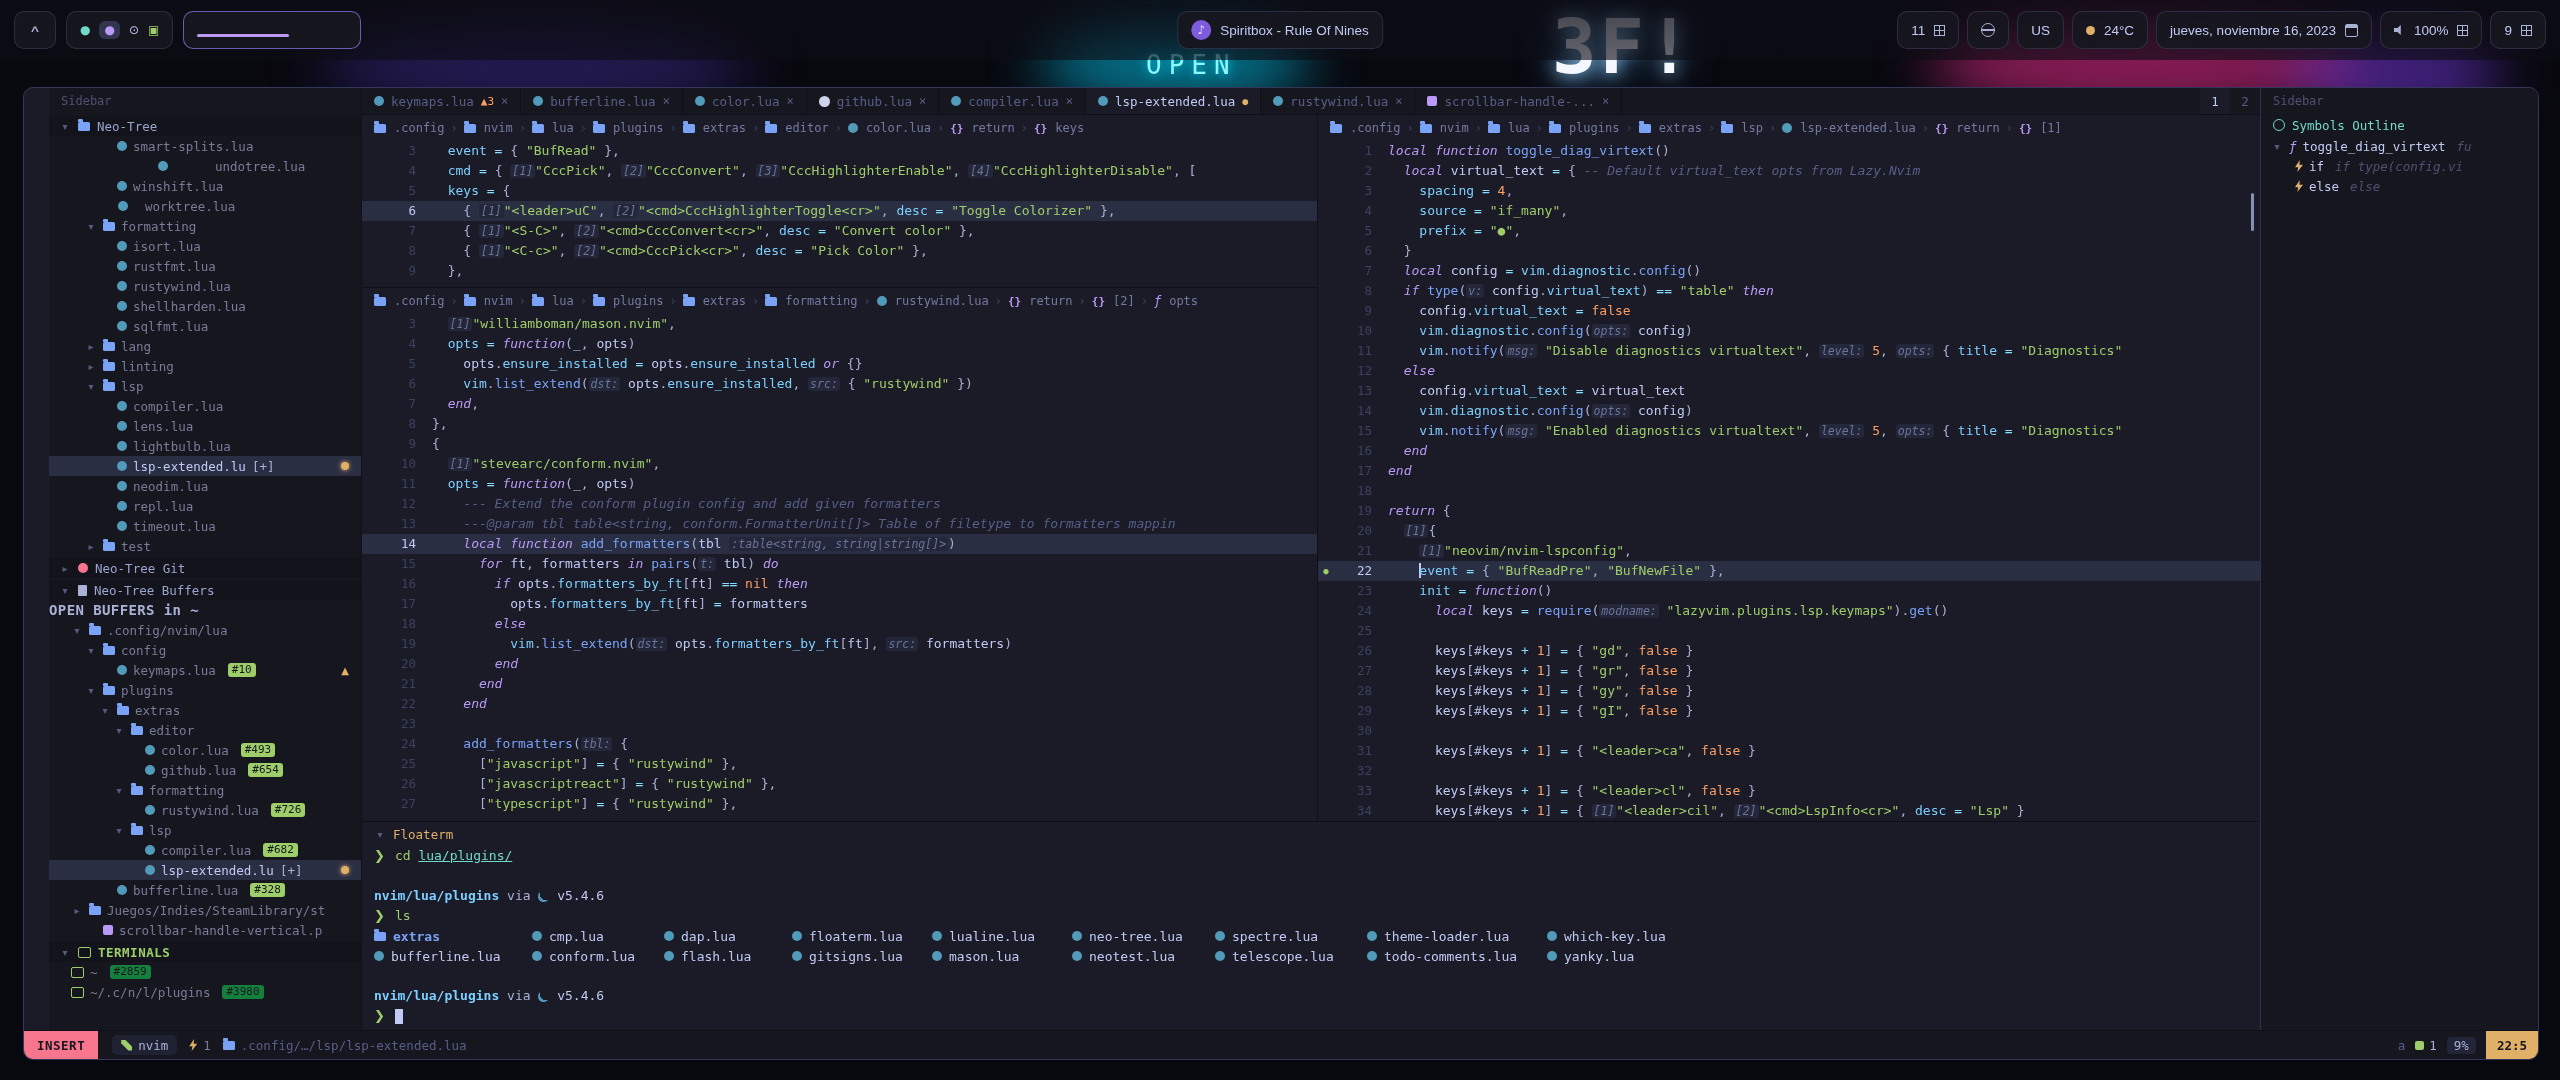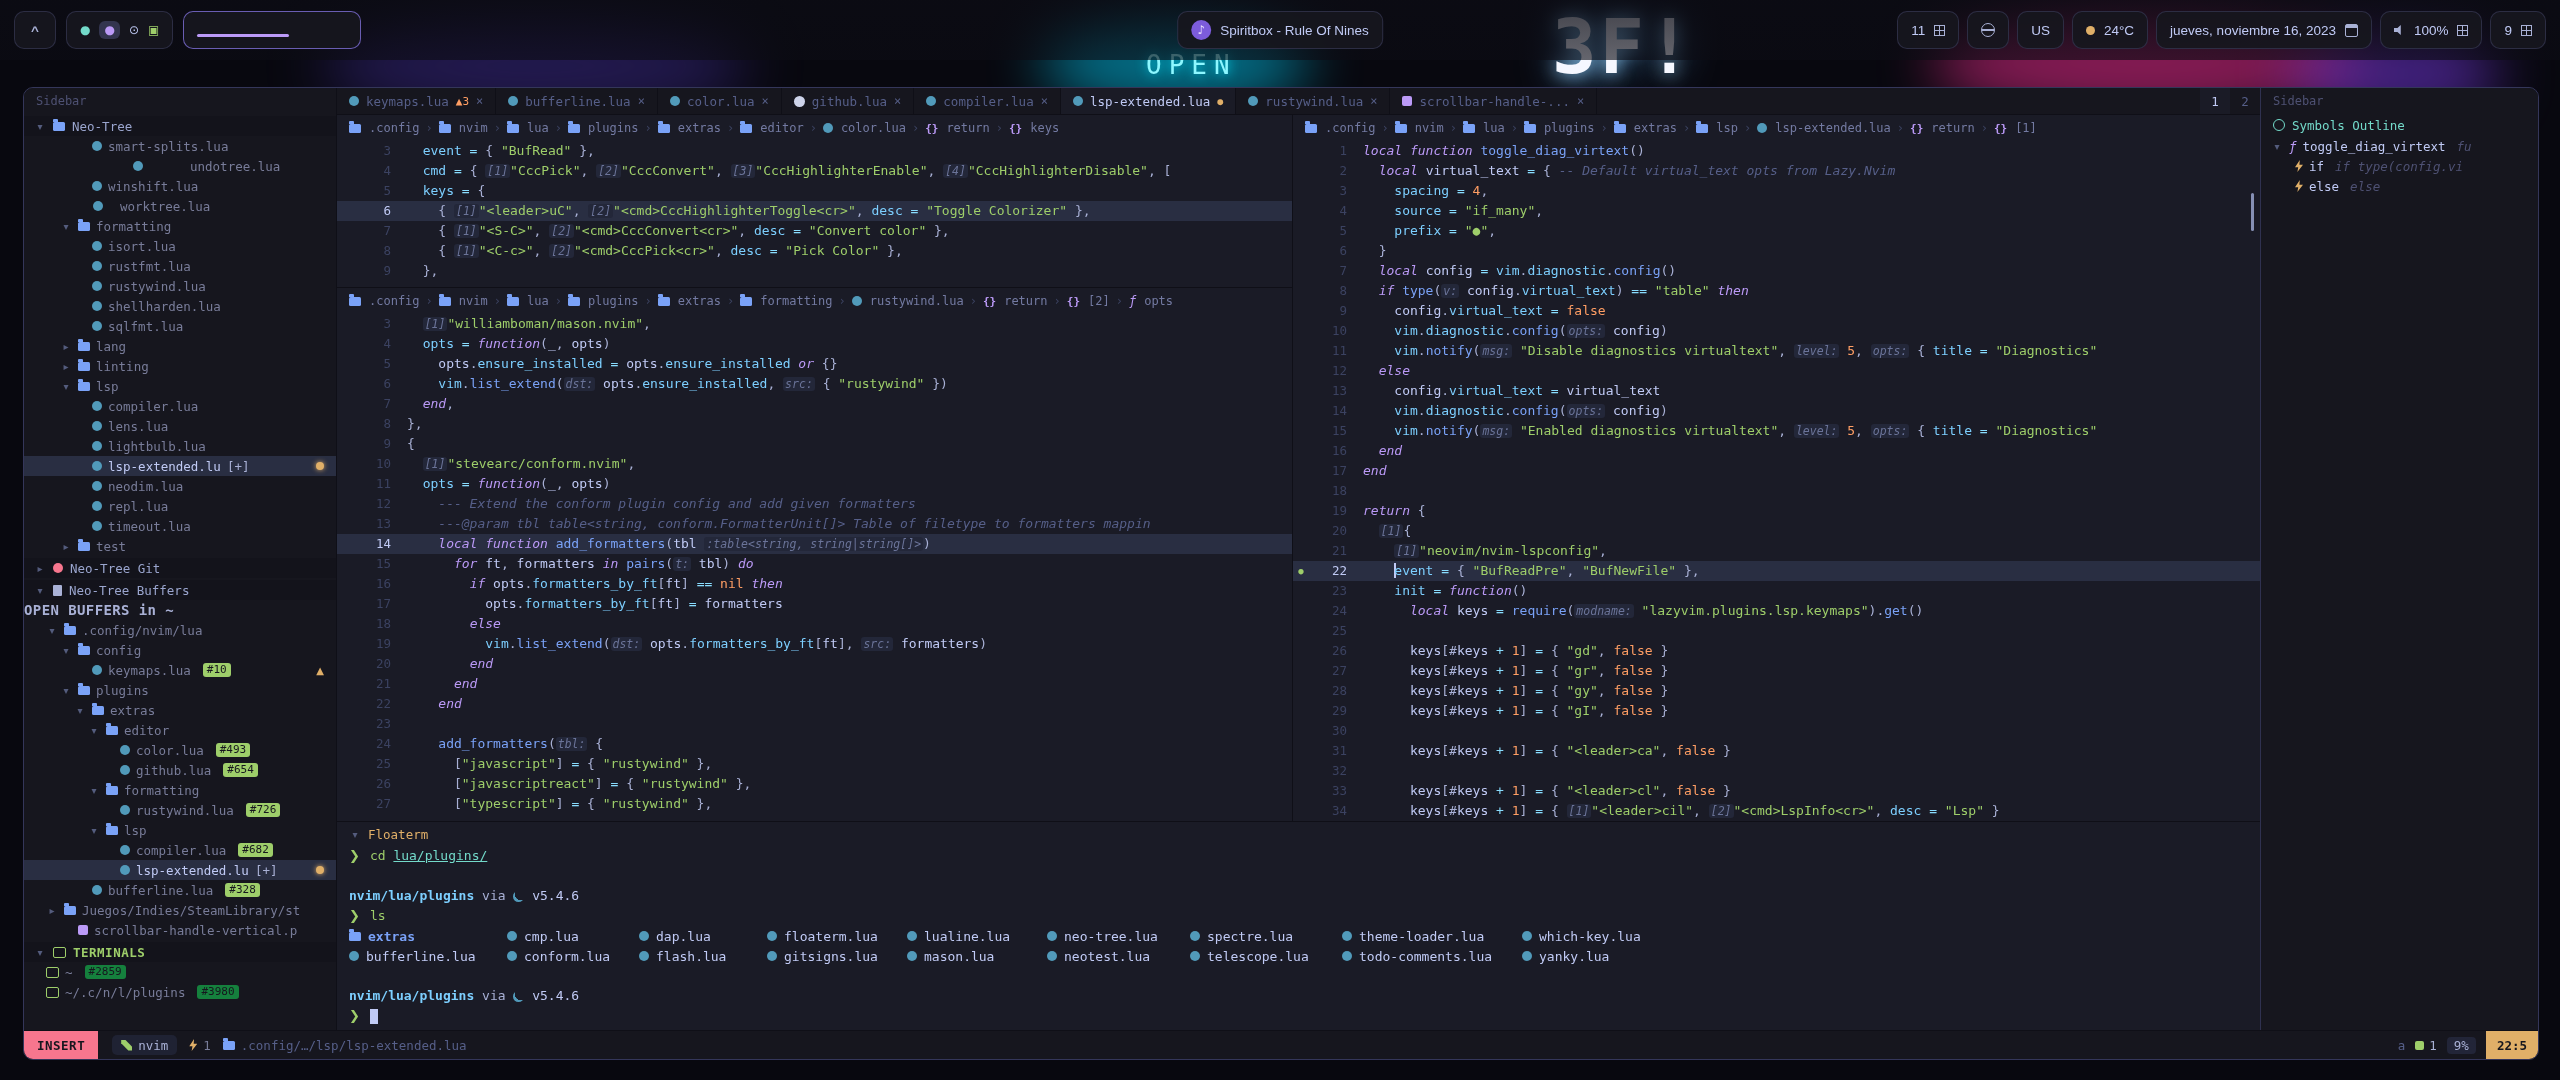--- a/index.html
+++ b/index.html
@@ -39,21 +39,21 @@
   .ic-globe{width:12px;height:12px;border:1.4px solid #a9b1d6;border-radius:50%;
             background:linear-gradient(transparent 44%,#a9b1d6 44%,#a9b1d6 56%,transparent 56%);}
   .ic-temp{width:9px;height:9px;border-radius:50%;background:#e0af68;}
   .ic-cal{width:11px;height:11px;border:1.4px solid #a9b1d6;border-radius:2px;position:relative;}
   .ic-cal::before{content:"";position:absolute;left:0;right:0;top:0;height:3px;background:#a9b1d6;}
   .ic-spk{width:11px;height:11px;background:#a9b1d6;
           clip-path:polygon(0 32%,32% 32%,62% 4%,62% 96%,32% 68%,0 68%);}
   
   .window{position:absolute;left:23px;top:87px;width:2514px;height:971px;z-index:4;background:#1a1b26;
           border:1px solid #34365a;border-radius:10px;overflow:hidden;display:flex;flex-direction:column;}
-  .win-body{flex:1;display:flex;min-height:0;}
+  .win-body{flex:1;display:flex;min-height:0;margin-left:25px;}
   .sidebar-left{width:312px;flex:none;background:#16161e;border-right:1px solid #0f0f17;overflow:hidden;}
   .sidebar-right{width:277px;flex:none;background:#16161e;border-left:1px solid #2f3150;overflow:hidden;}
   .main-col{flex:1;display:flex;flex-direction:column;min-width:0;background:#1a1b26;}
   .edgy-title{height:26px;display:flex;align-items:center;padding:0 12px;color:#4e5173;font-size:12px;}
   
   .tabbar{height:26px;flex:none;background:#16161e;display:flex;align-items:stretch;font-size:12.5px;
           border-bottom:1px solid #0f0f17;}
   .tab{display:flex;align-items:center;gap:7px;padding:0 12px;border-right:1px solid #0f0f17;color:#565f89;cursor:default;}
   .tab.active{background:#1a1b26;color:#c0caf5;}
   .tab .close{font-size:12px;color:#565f89;}

